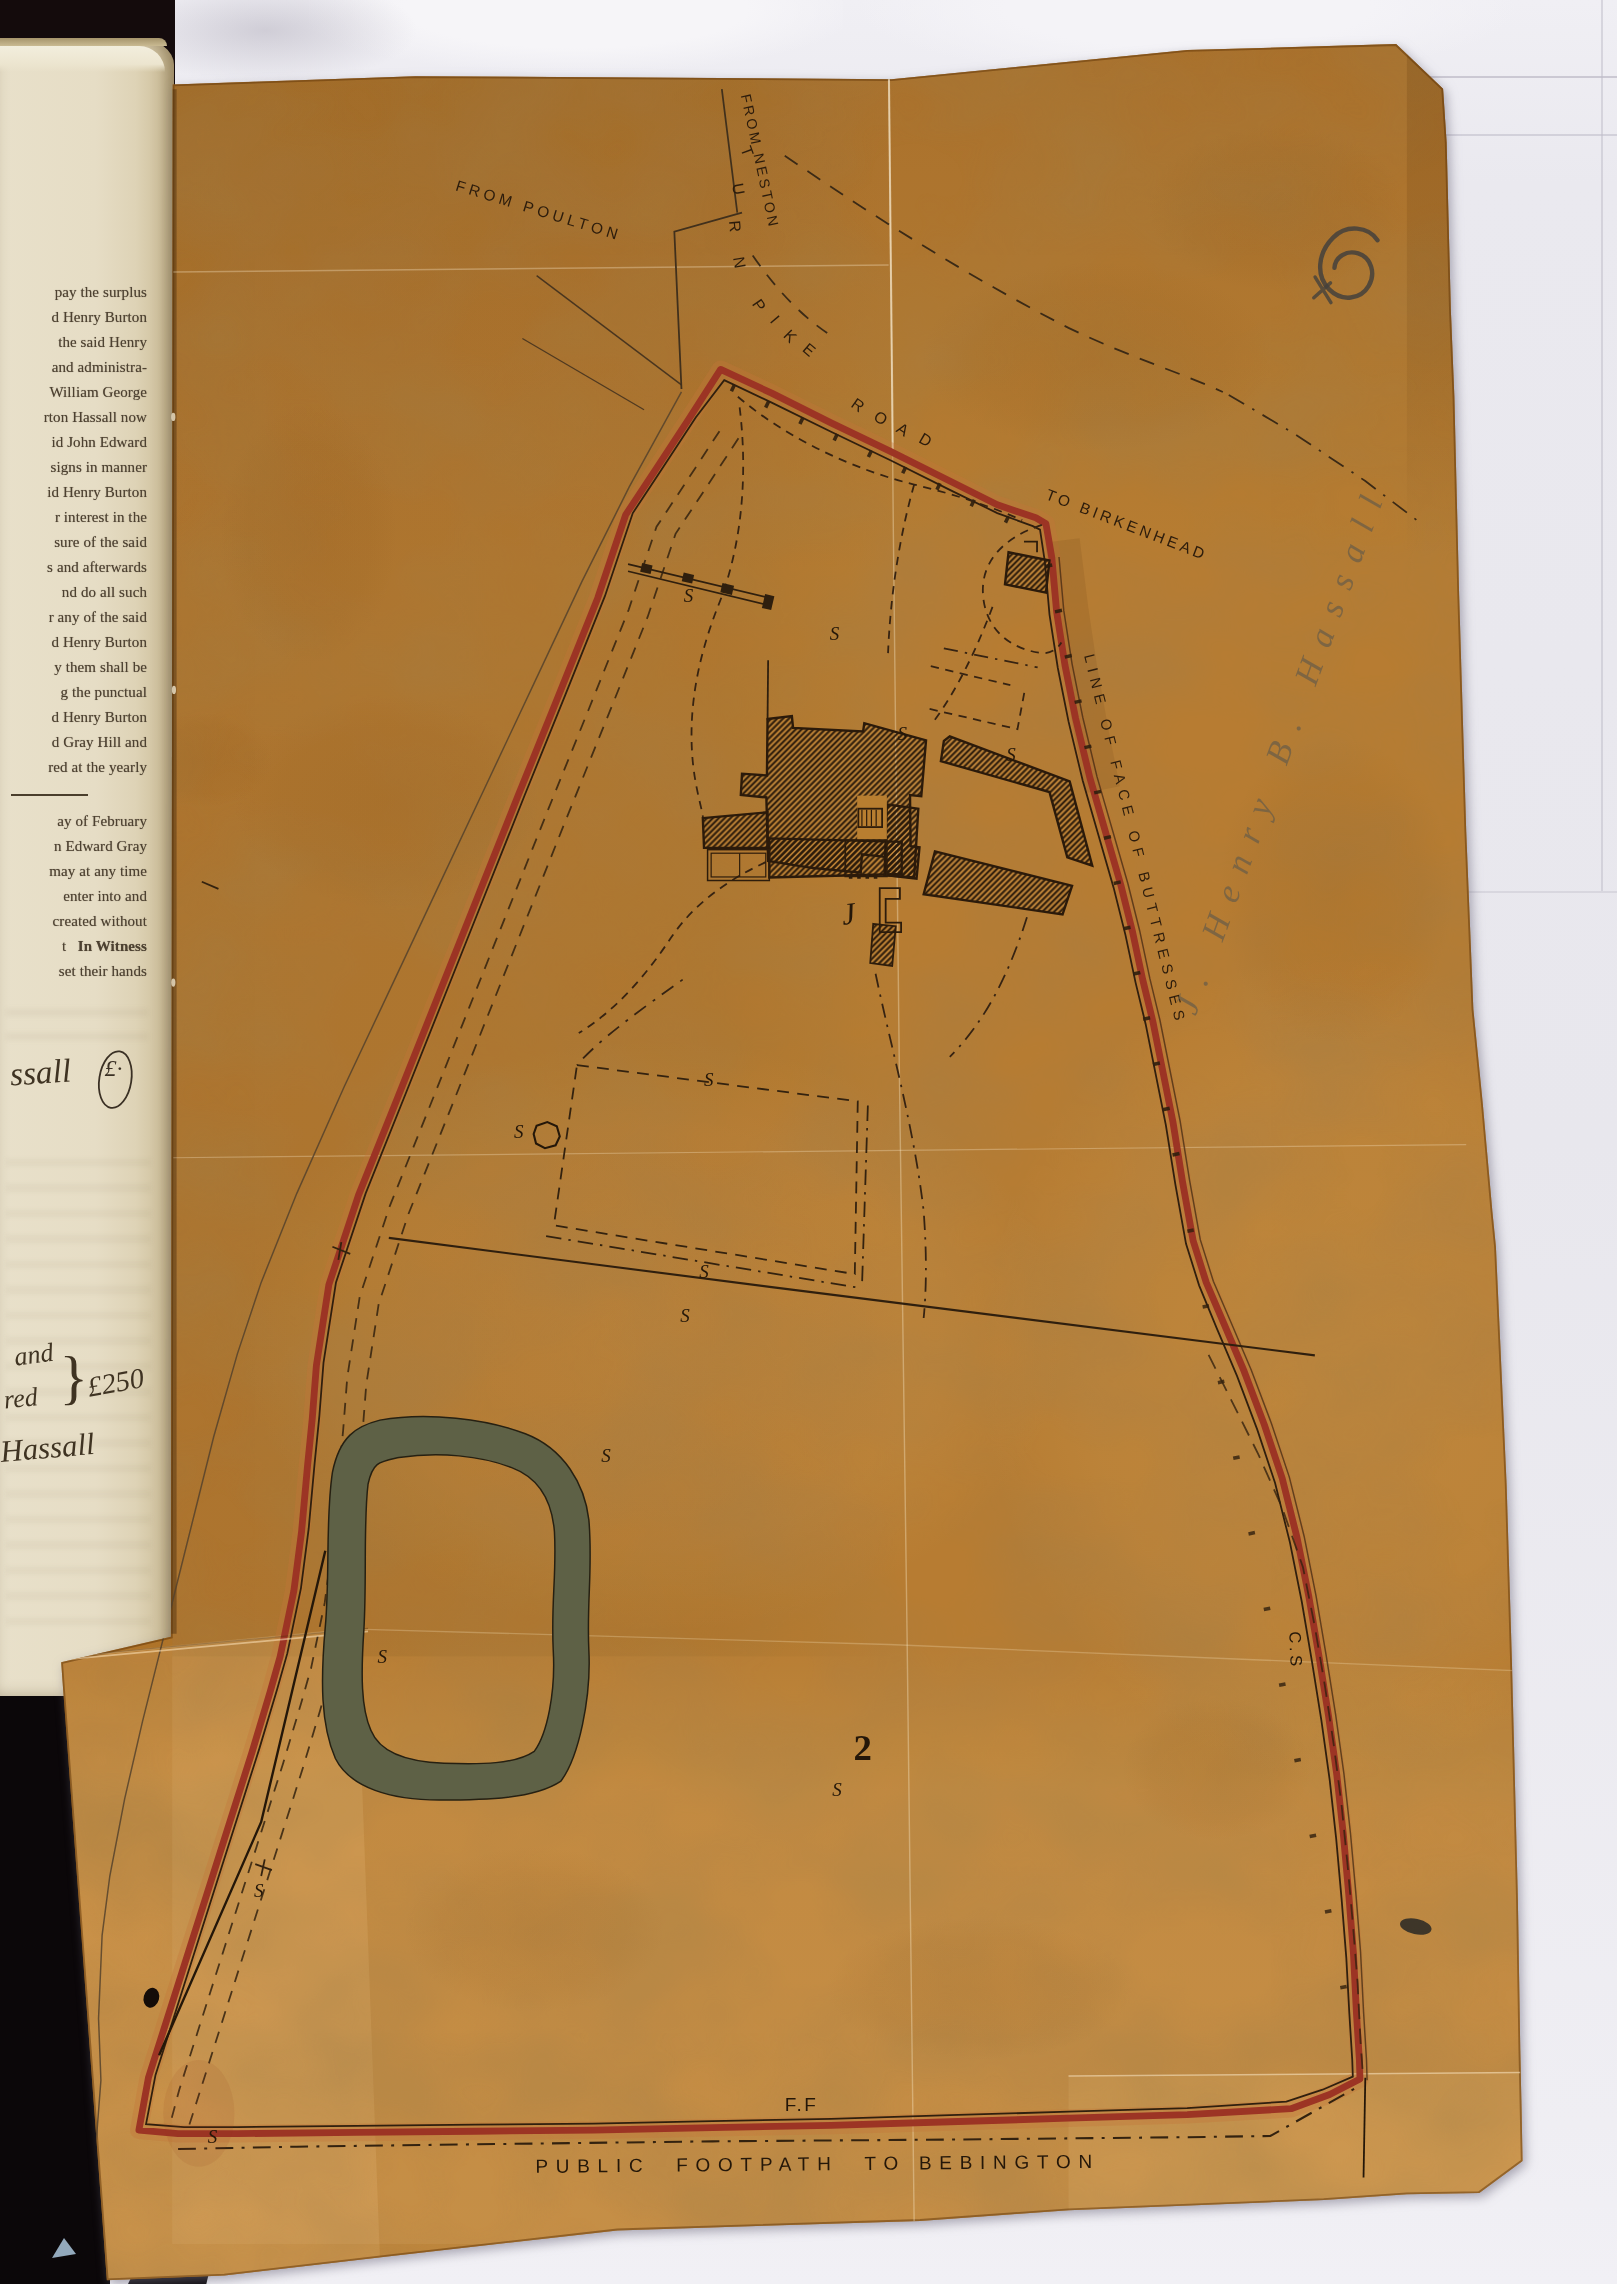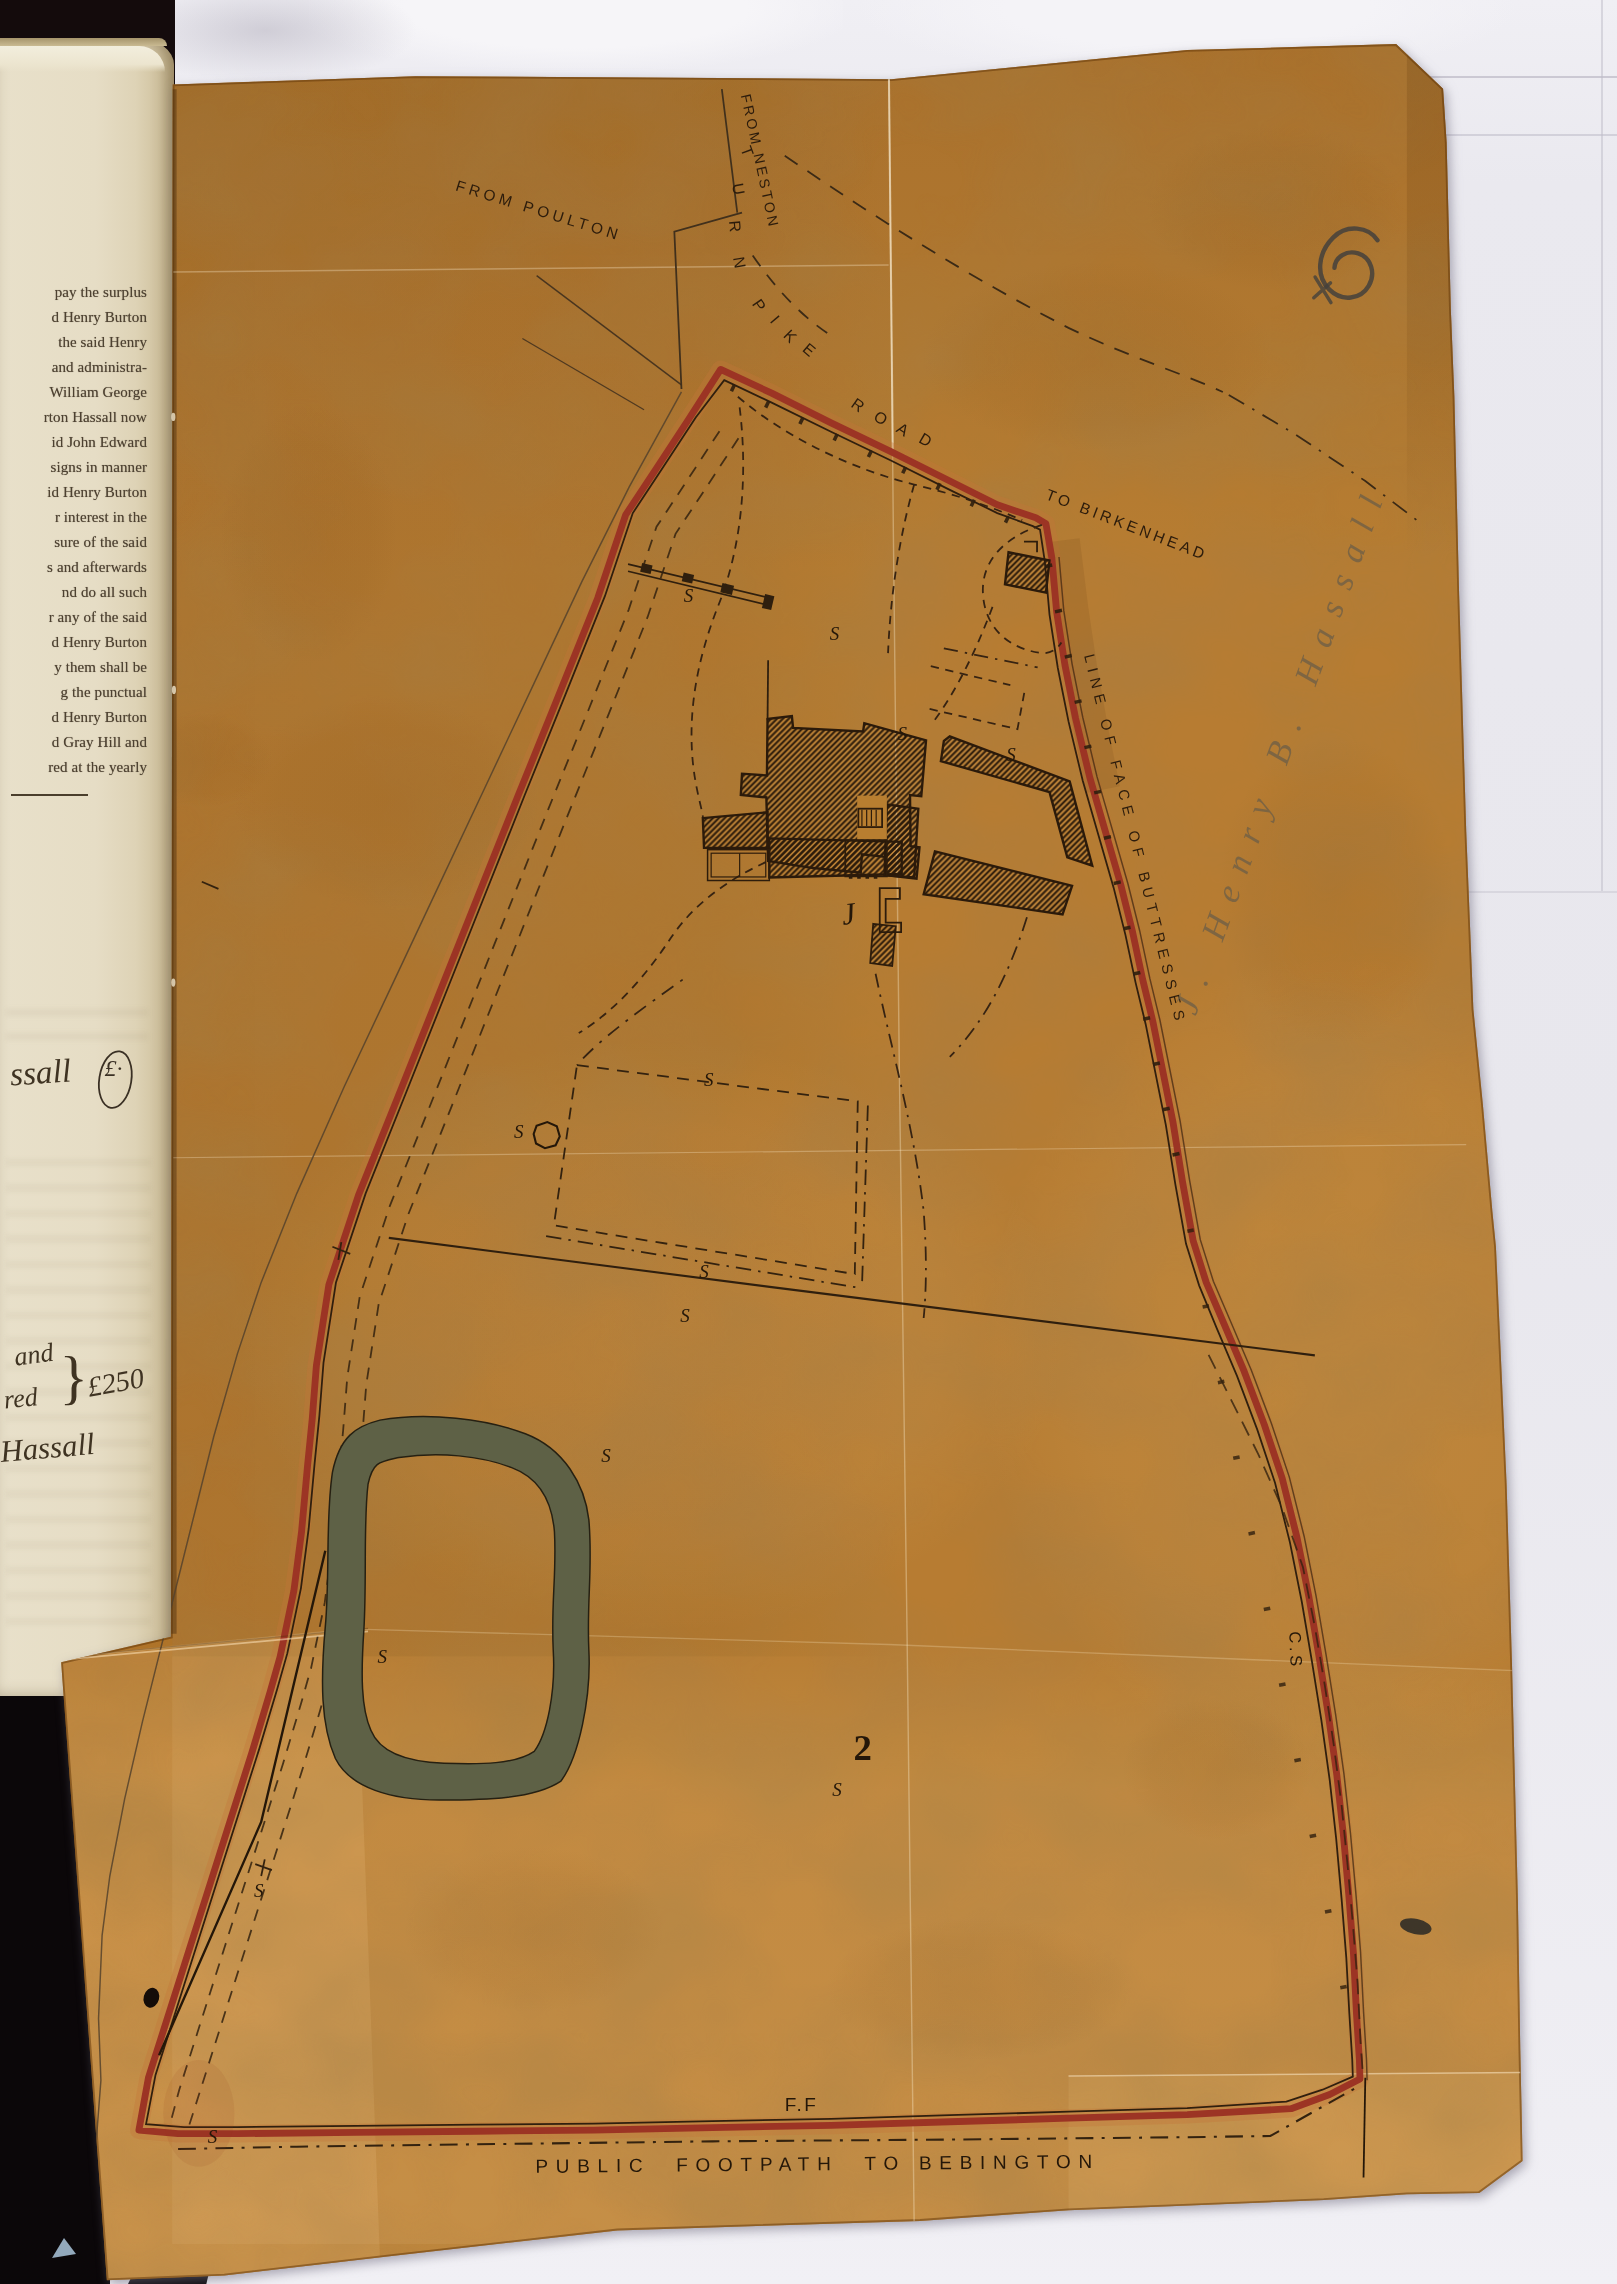--- a/index.html
+++ b/index.html
@@ -40,20 +40,23 @@
 <div class="abs" style="left:0;top:38px;width:167px;height:8.3px;border-radius:0 36px 0 0;background:linear-gradient(180deg,#a5946b,#c9ba92);"></div>
 
 <div class="abs" style="left:0;top:46px;width:165px;height:26px;border-radius:0 30px 0 0;background:linear-gradient(180deg,#f2eedd,#ece5cf 70%,rgba(236,229,207,0));"></div>
 
 <div id="pagetext" class="abs" style="left:0px;top:280px;width:147px;">
 pay the surplus<br>d Henry Burton<br>the said Henry<br>and administra-<br>William George<br>rton Hassall now<br>id John Edward<br>signs in manner<br>id Henry Burton<br>r interest in the<br>sure of the said<br>s and afterwards<br>nd do all such<br>r any of the said<br>d Henry Burton<br>y them shall be<br>g the punctual<br>d Henry Burton<br>d Gray Hill and<br>red at the yearly
 </div>
 
 <div class="abs" style="left:10.7px;top:794px;width:77px;height:2.4px;background:#4a3e2c;"></div>
 
+<div id="pagetext2" class="abs" style="left:0px;top:809px;width:147px;">
+ay of February<br>n Edward Gray<br>may at any time<br>enter into and<br>created without<br>t&nbsp;&nbsp;&nbsp;<b>In Witness</b><br>set their hands
+</div>
 
 <div class="abs" style="left:6px;top:1009px;width:142px;height:45px;background:repeating-linear-gradient(180deg,rgba(125,105,70,0.07) 0 7.1px,rgba(125,105,70,0) 7.1px 24px);filter:blur(2.4px);"></div>
 
 <div class="abs" style="left:6px;top:1159px;width:145px;height:469px;background:repeating-linear-gradient(180deg,rgba(122,102,68,0.06) 0 7.1px,rgba(122,102,68,0) 7.1px 25.5px);filter:blur(2.4px);"></div>
 
 <svg class="abs" style="left:0;top:0;" width="214" height="1639" viewBox="0 0 360 2760">
 
   <text x="18" y="1828" font-family="Liberation Serif" font-style="italic" font-size="56" fill="#3f3322" transform="rotate(-4 18 1828)">ssall</text>
 
   <ellipse cx="194" cy="1818" rx="27" ry="48" fill="none" stroke="#3a3024" stroke-width="3" transform="rotate(9 194 1818)"></ellipse>

